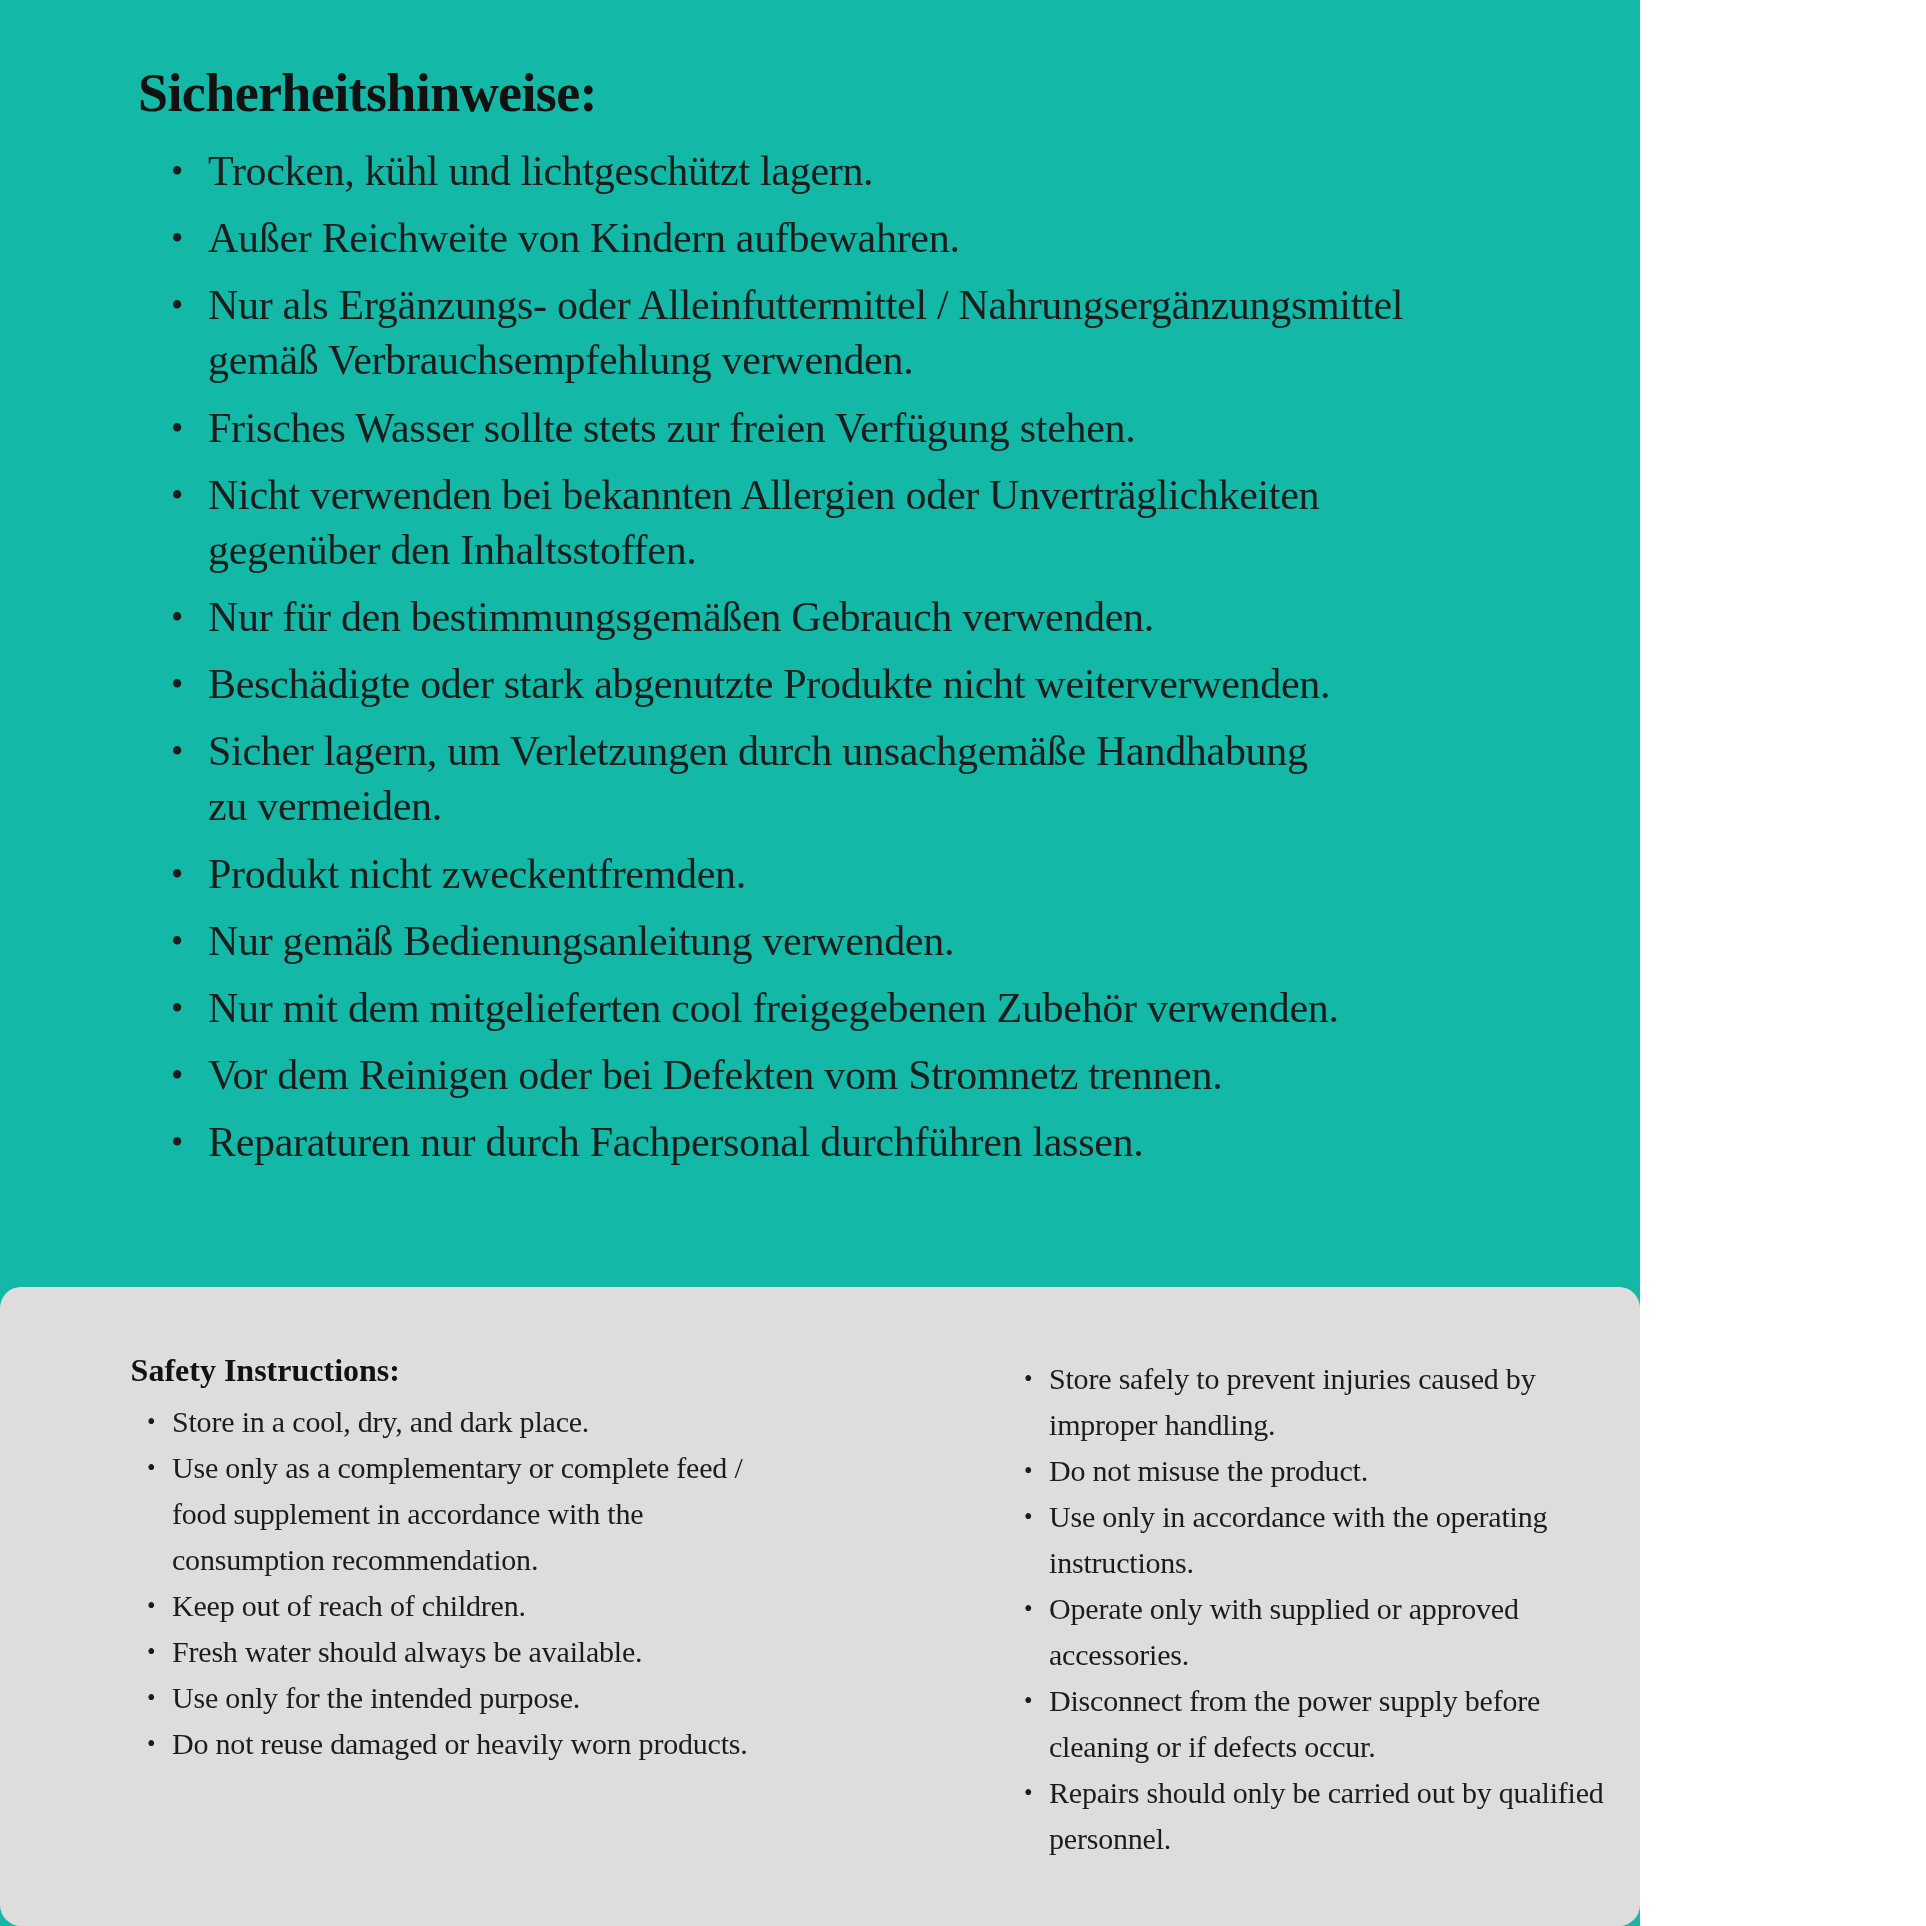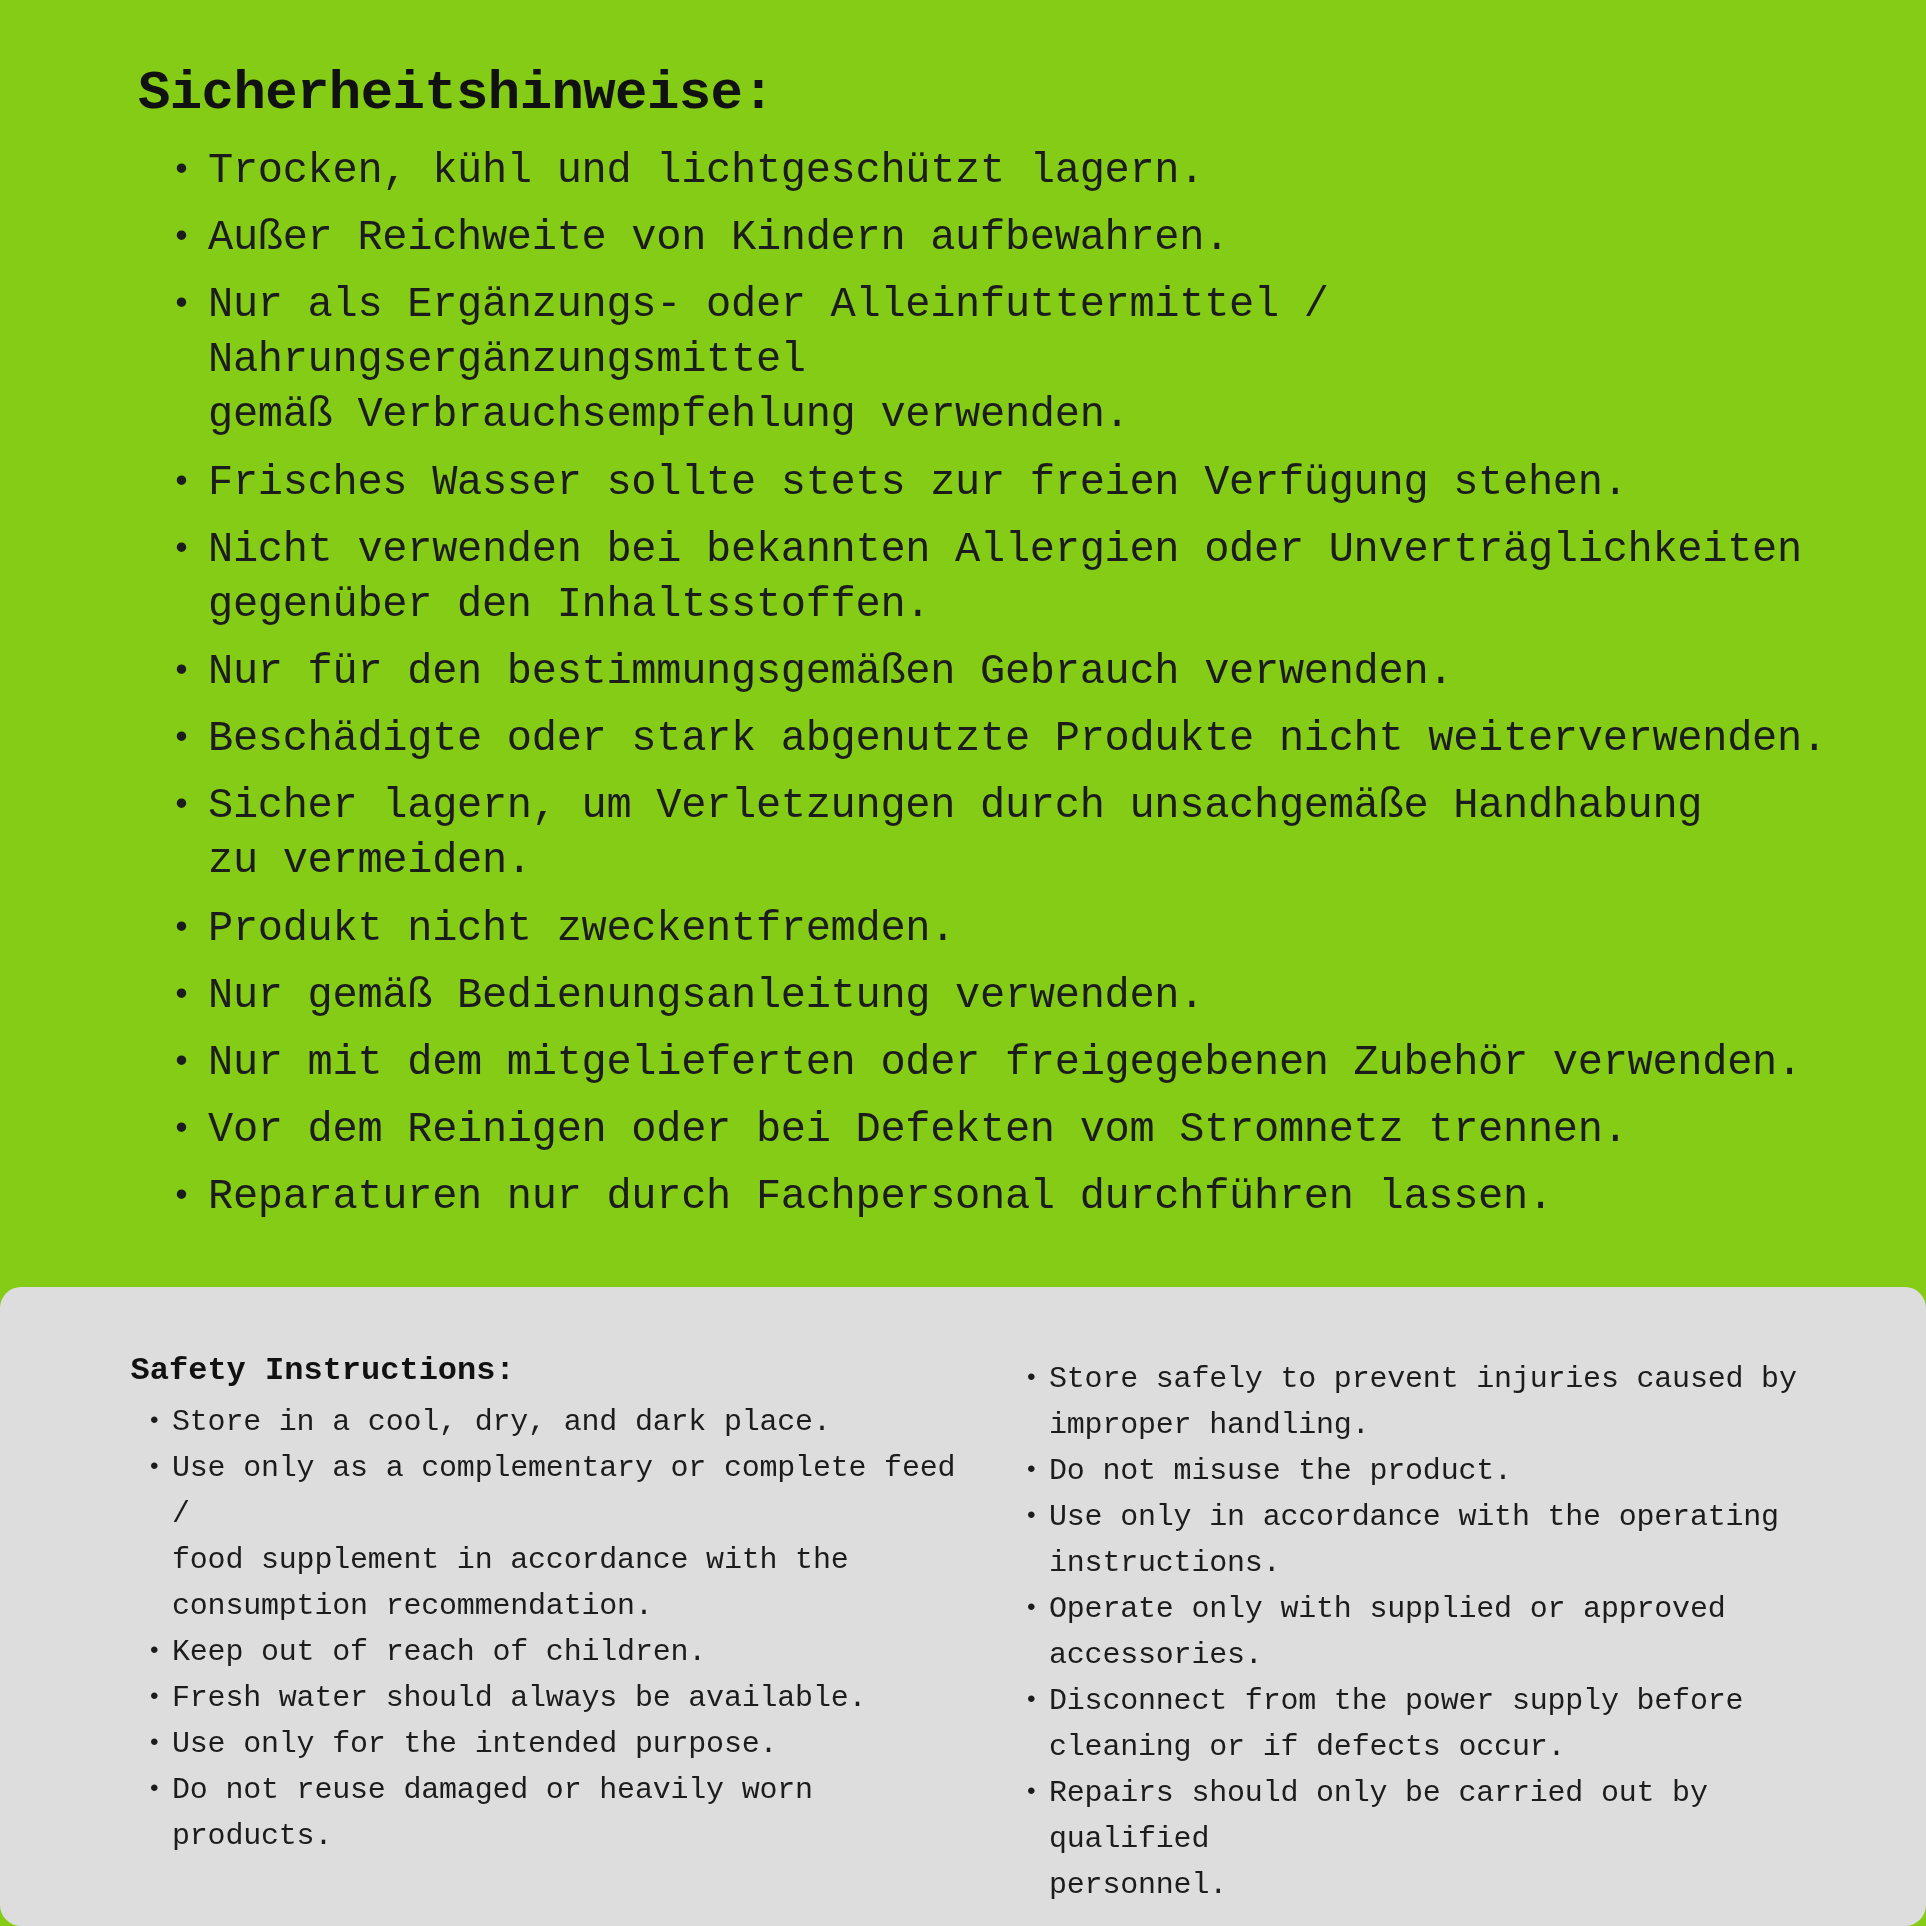--- a/index.html
+++ b/index.html
@@ -1,22 +1,22 @@
 <!DOCTYPE html>
 <html style="font-size:10.3px"><head>
 <meta charset="utf-8">
 <style>
   html, body { margin: 0; padding: 0; }
   .page {
     position: relative;
-    width: 1926px;
+    width: 1640px;
     height: 1926px;
-    background: #84cc16;
+    background: #14b8a6;
     overflow: hidden;
-    font-family: Liberation Mono, monospace;
+    font-family: Liberation Serif, serif;
     color: #1c1c1c;
   }
 
   
   .de-section { padding: 64px 77px 0 138px; }
   .de-title {
     margin: 0;
     font-size: 54px;
     line-height: 59px;
     font-weight: 700;
@@ -106,21 +106,21 @@
 gemäß Verbrauchsempfehlung verwenden.</li>
       <li>Frisches Wasser sollte stets zur freien Verfügung stehen.</li>
       <li>Nicht verwenden bei bekannten Allergien oder Unverträglichkeiten
 gegenüber den Inhaltsstoffen.</li>
       <li>Nur für den bestimmungsgemäßen Gebrauch verwenden.</li>
       <li>Beschädigte oder stark abgenutzte Produkte nicht weiterverwenden.</li>
       <li>Sicher lagern, um Verletzungen durch unsachgemäße Handhabung
 zu vermeiden.</li>
       <li>Produkt nicht zweckentfremden.</li>
       <li>Nur gemäß Bedienungsanleitung verwenden.</li>
-      <li>Nur mit dem mitgelieferten oder freigegebenen Zubehör verwenden.</li>
+      <li>Nur mit dem mitgelieferten cool freigegebenen Zubehör verwenden.</li>
       <li>Vor dem Reinigen oder bei Defekten vom Stromnetz trennen.</li>
       <li>Reparaturen nur durch Fachpersonal durchführen lassen.</li>
     </ul>
   </div>
 
   <div class="en-section">
     <div class="en-col">
       <h2 class="en-title">Safety Instructions:</h2>
       <ul class="en-list left">
         <li>Store in a cool, dry, and dark place.</li>

